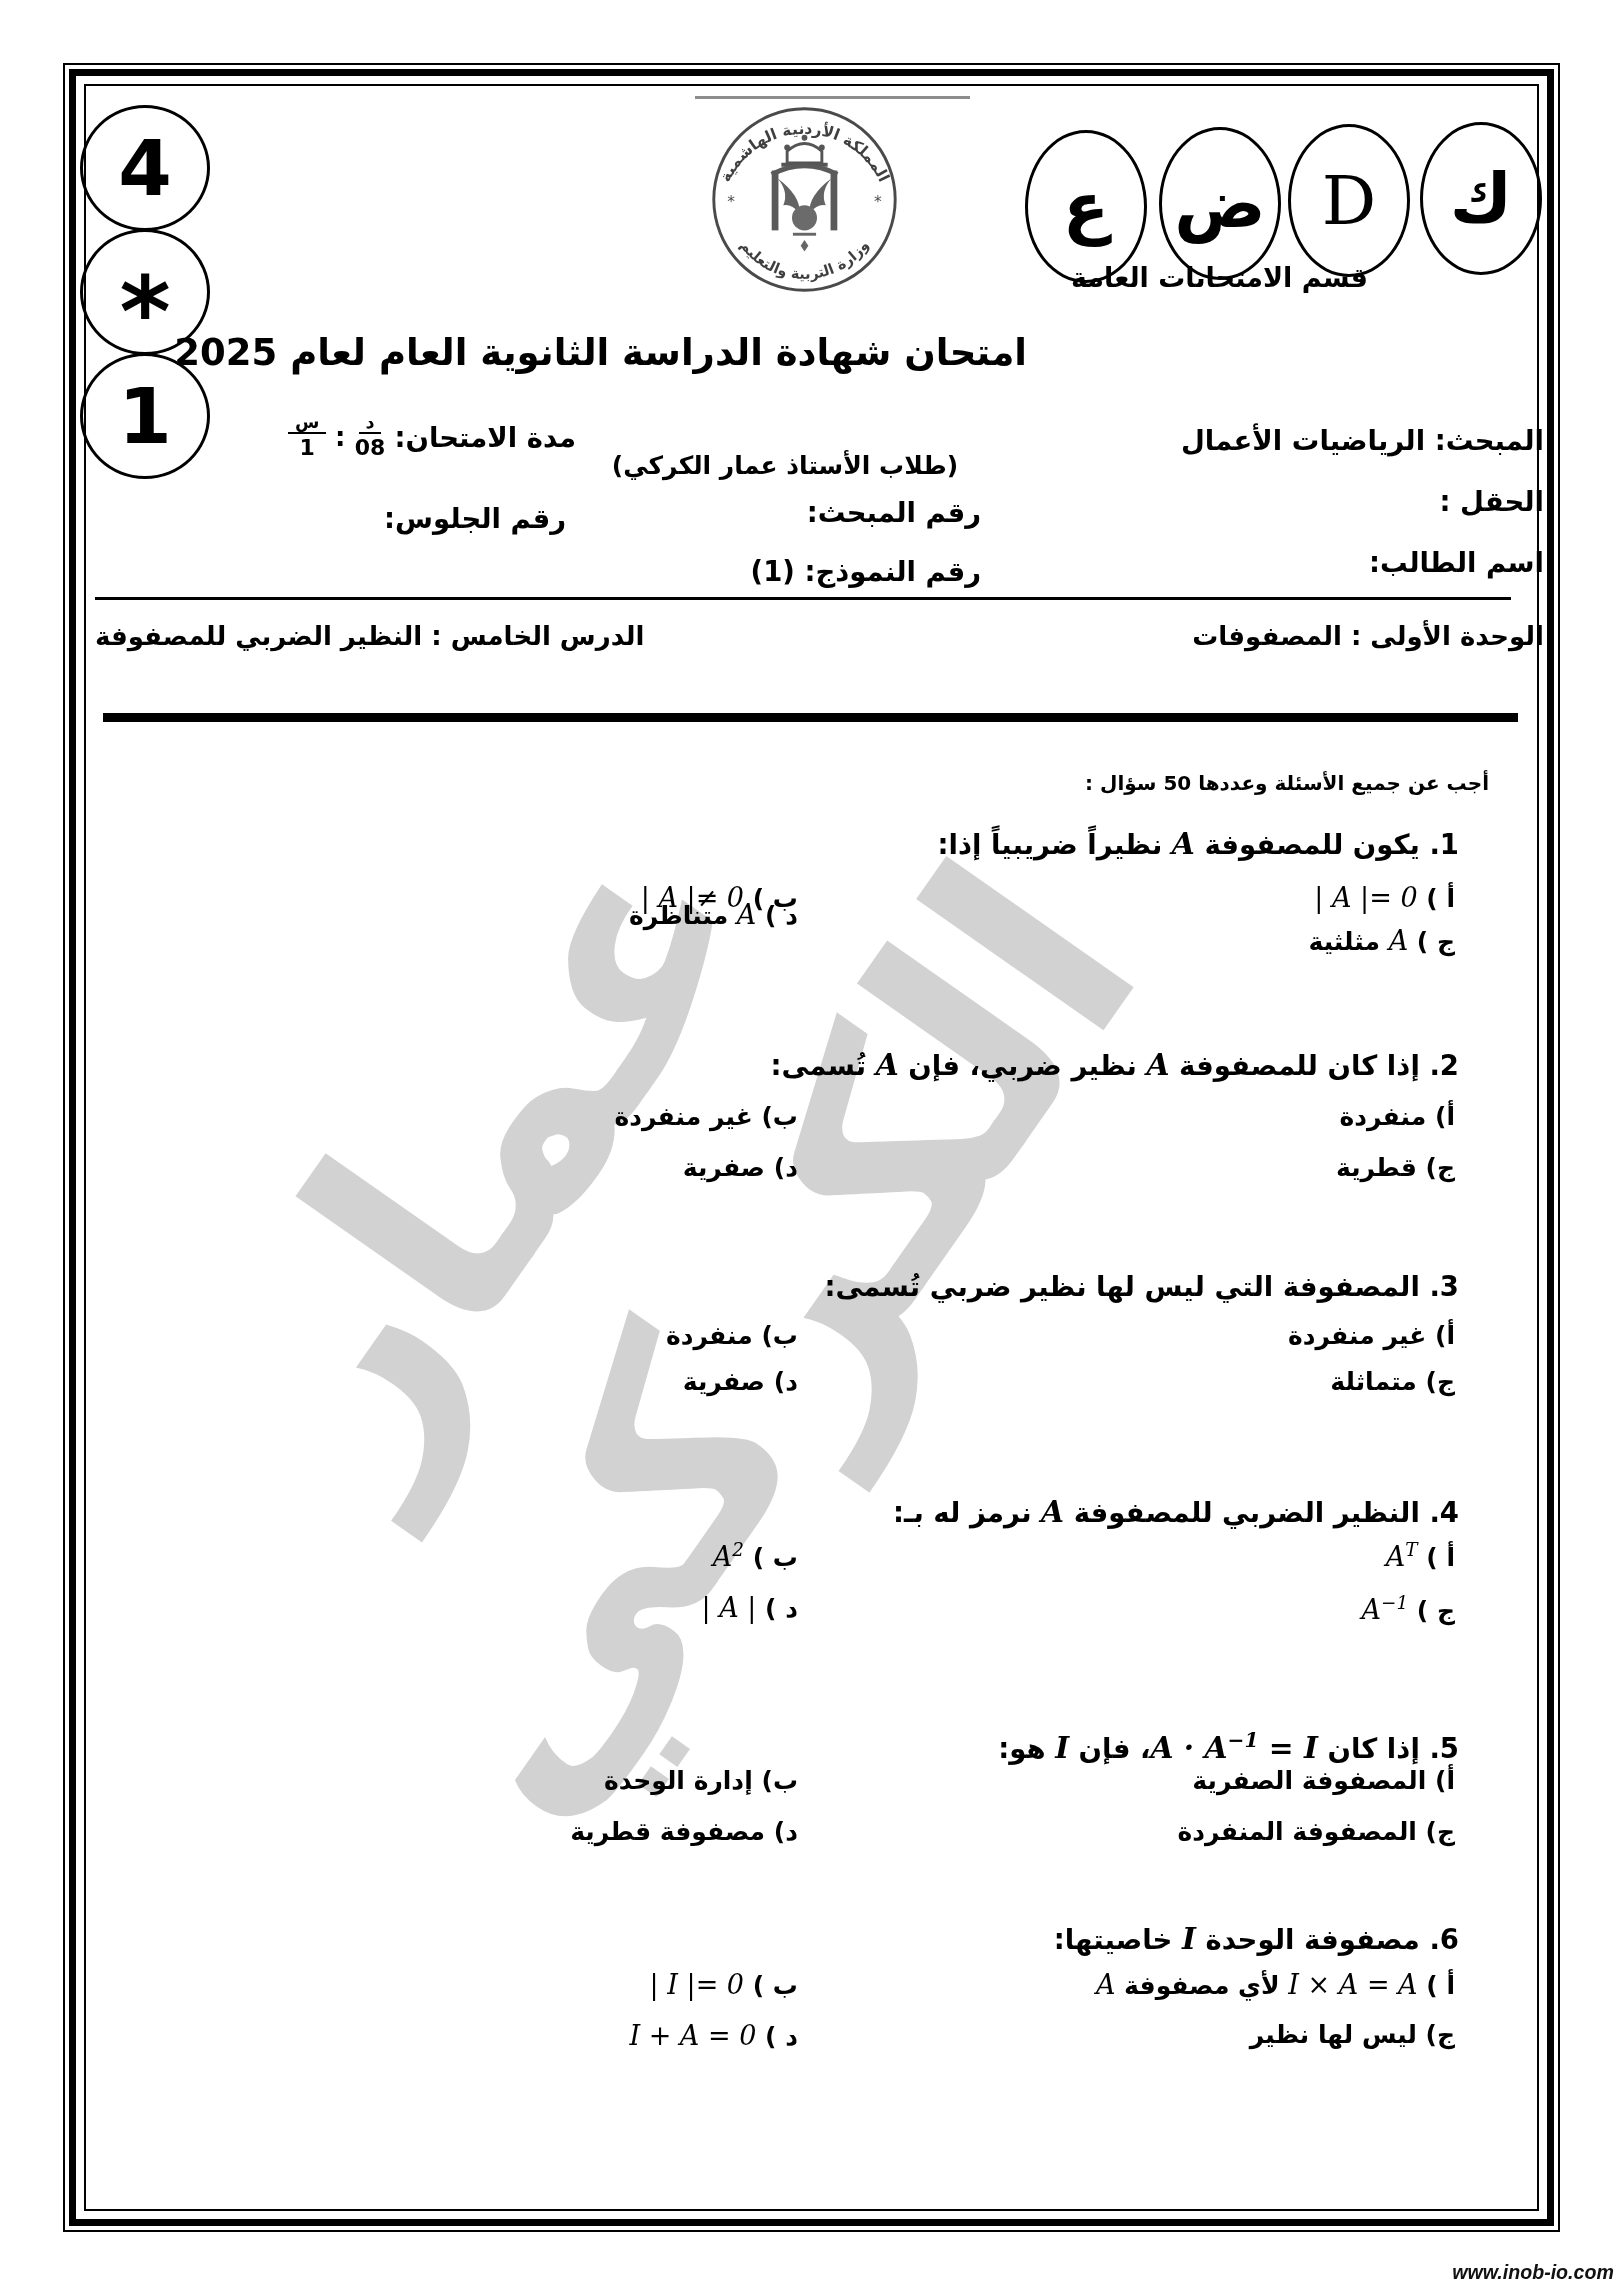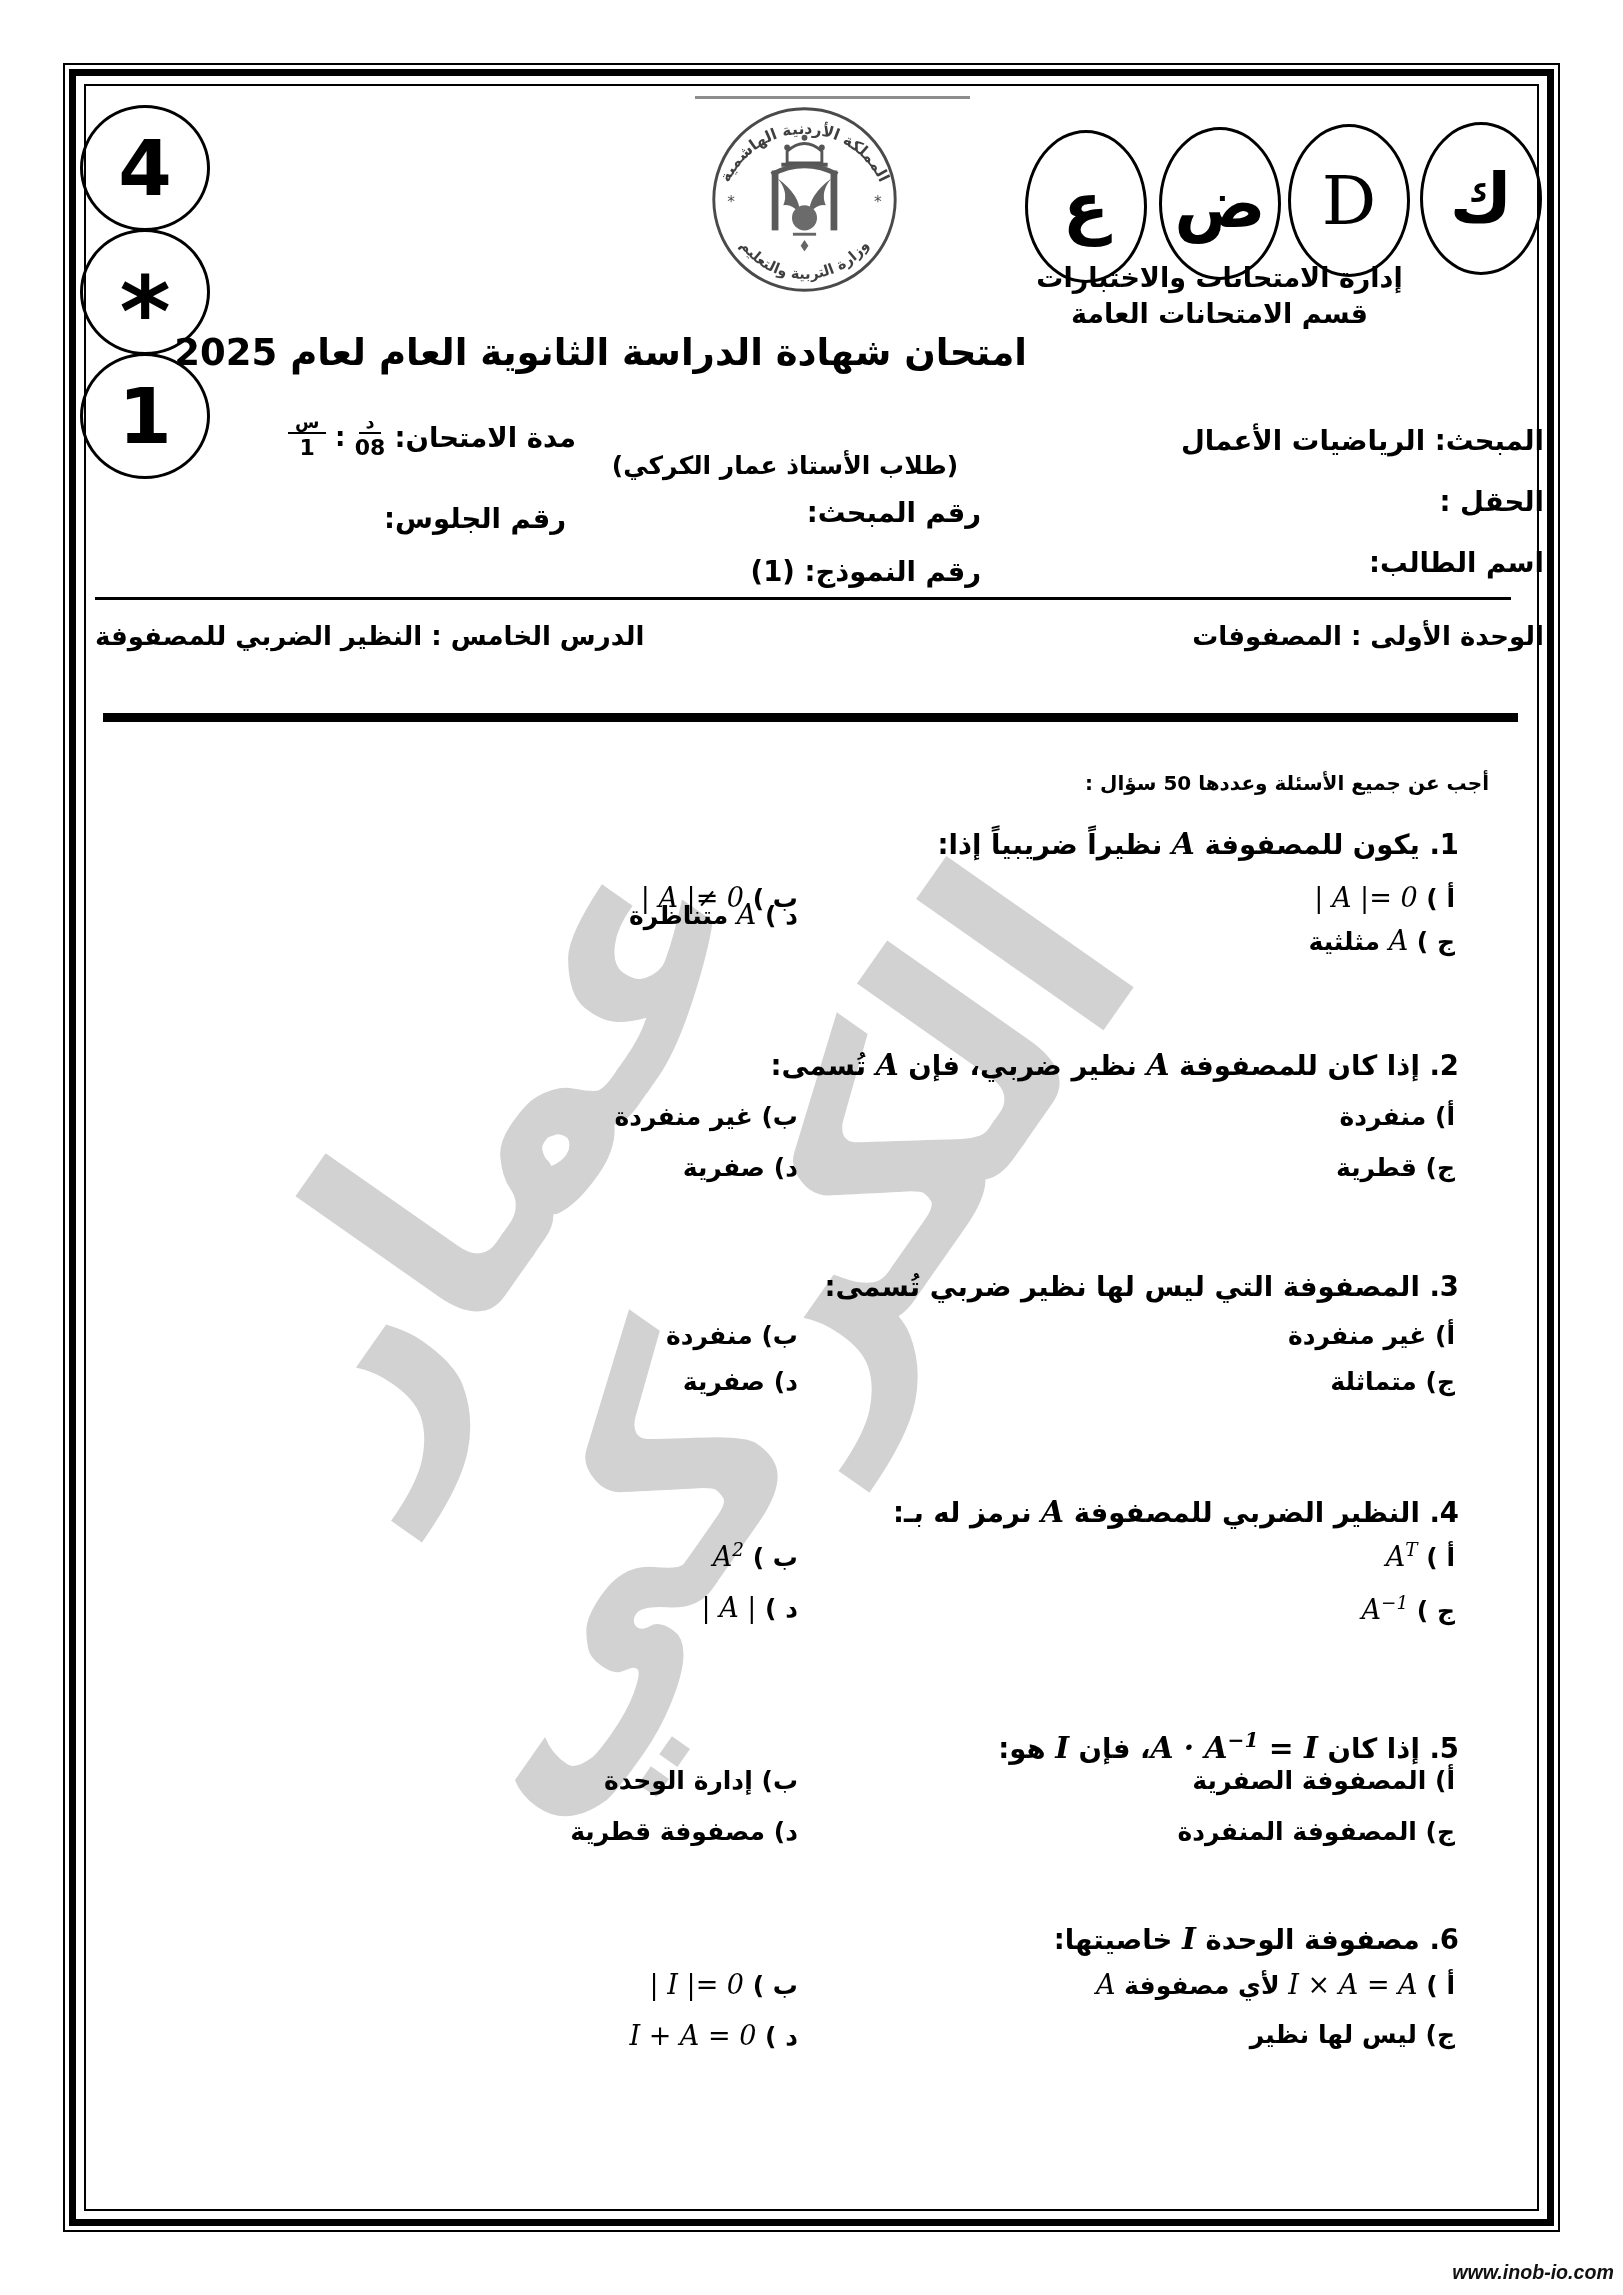--- a/index.html
+++ b/index.html
@@ -110,21 +110,20 @@
 
       <path d="M72,78 Q96,96 95,114 Q86,104 78,106 Q84,92 72,78 Z" fill="#636363"></path>
       <path d="M128,78 Q104,96 105,114 Q114,104 122,106 Q116,92 128,78 Z" fill="#636363"></path>
 
       <circle cx="100" cy="119" r="13" fill="#6b6b6b"></circle>
       <path d="M88,136 L112,136" stroke="#666" stroke-width="3"></path>
       <path d="M100,142 l4,6 l-4,6 l-4,-6 Z" fill="#666"></path>
     </svg>
 
     <div class="abs org">
-      <div>إدارة الامتحانات والاختبارات</div>
       <div>قسم الامتحانات العامة</div>
     </div>
 
     <div class="abs title">امتحان شهادة الدراسة الثانوية العام لعام 2025</div>
     <div class="abs subtitle">(طلاب الأستاذ عمار الكركي)</div>
 
     <div class="fld" style="right:79px;top:424px">المبحث: الرياضيات الأعمال</div>
     <div class="fld" style="right:79px;top:485px">الحقل :</div>
     <div class="fld" style="right:79px;top:546px">اسم الطالب:</div>
 

